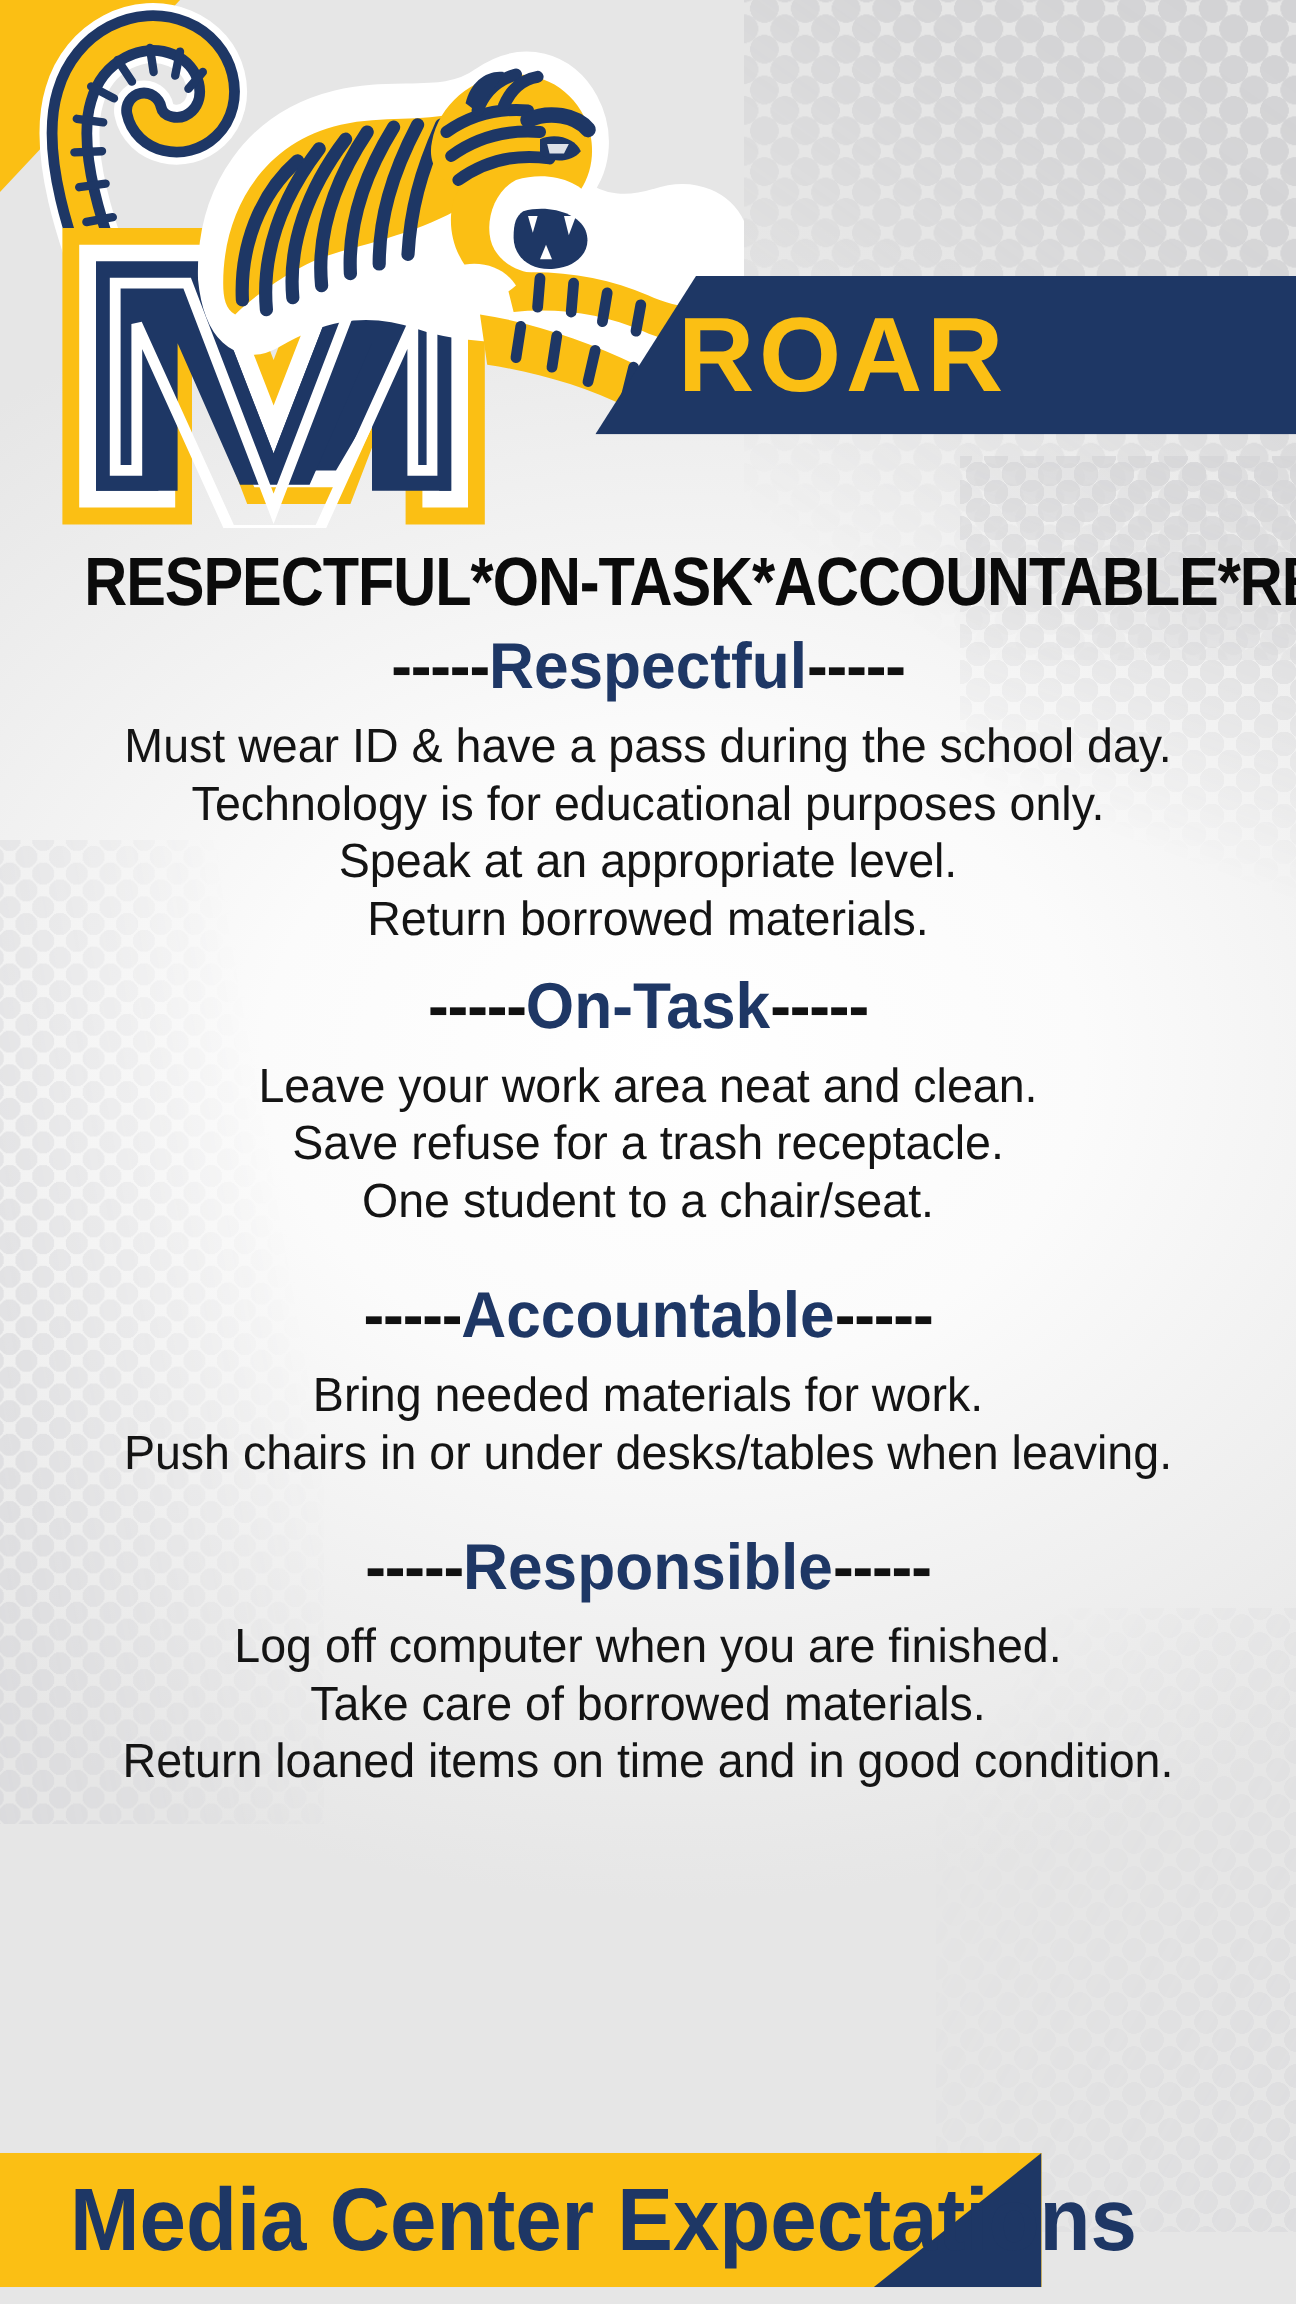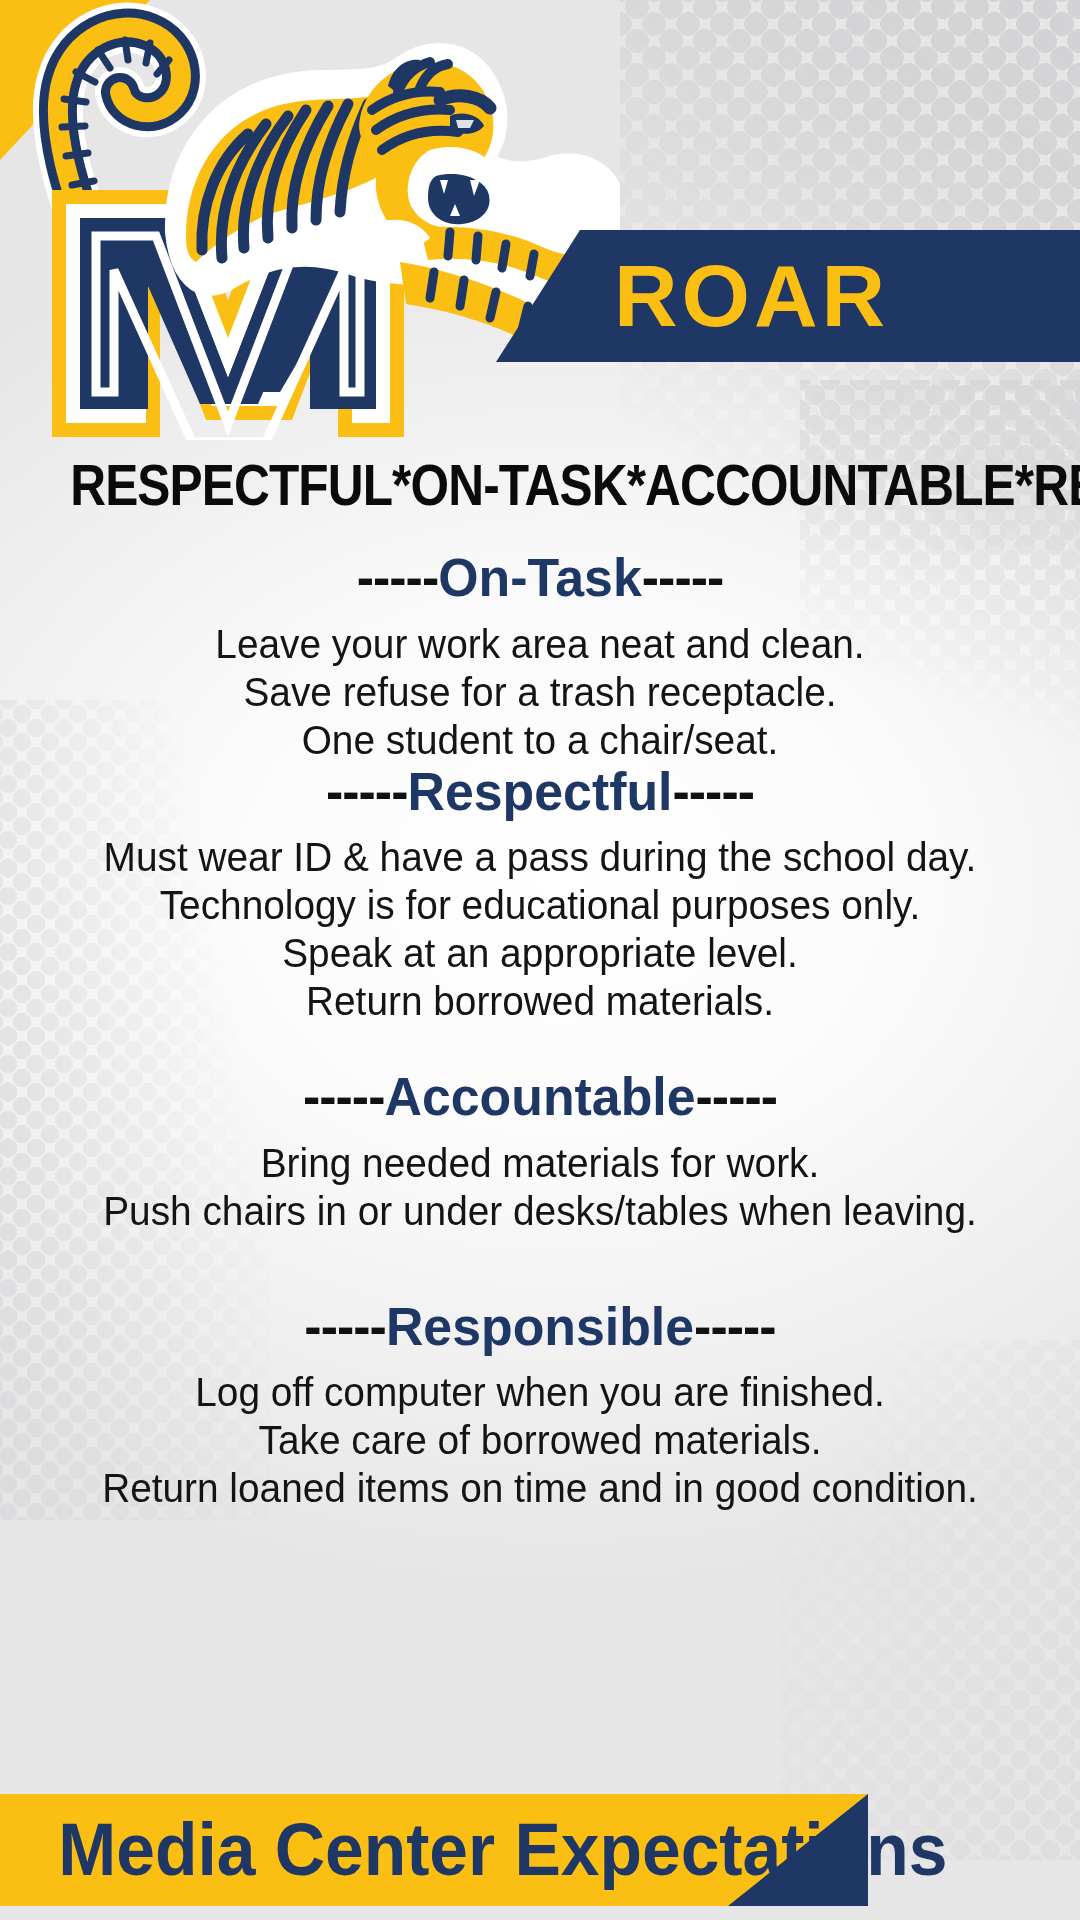--- a/index.html
+++ b/index.html
@@ -72,21 +72,21 @@
   .logo-zone svg { display:block; width:100%; height:100%; }
 
   
   .roar-banner {
     position:absolute; top:230px; left:496px; width:600px; height:132px;
     background:#1E3765;
     clip-path:polygon(84px 0, 100% 0, 100% 100%, 0 100%);
     display:flex; align-items:center;
   }
   .roar-text {
-    margin-left:118px;
+    margin-left:69px;
     font-family:"Liberation Sans", sans-serif;
     font-size:88px; font-weight:700; color:#FBBF14;
     letter-spacing:4px; line-height:1;
   }
 
   
   .acronym {
     position:absolute; top:452px; left:0; width:1080px;
     text-align:center;
     font-family:"Liberation Sans Narrow","Liberation Sans", sans-serif;
@@ -111,21 +111,21 @@
     font-family:"Liberation Sans", sans-serif;
     font-weight:400; font-size:40px; line-height:1.2;
     color:#141414; white-space:nowrap;
     transform:scaleX(.97); transform-origin:center;
   }
   .sec-respectful .sec-head { margin-bottom:14px; }
   .sec-ontask   { margin-top:22px; }
   .sec-ontask .sec-head { margin-bottom:14px; }
   .sec-accountable { margin-top:44px; }
   .sec-accountable .sec-head { margin-bottom:14px; }
-  .sec-responsible { margin-top:64px; }
+  .sec-responsible { margin-top:44px; }
   .sec-responsible .sec-head { margin-bottom:14px; }
 
   
   .footer {
     position:absolute; left:0; bottom:14px; width:868px; height:112px;
   }
   .footer-yellow {
     position:absolute; inset:0; background:#FBBF14;
     clip-path:polygon(0 0, 100% 0, 100% 0, 960px 100%, 0 100%);
   }
@@ -298,35 +298,35 @@
   </div>
 
   <div class="roar-banner">
     <span class="roar-text">ROAR</span>
   </div>
 
   <div class="acronym">RESPECTFUL*ON-TASK*ACCOUNTABLE*RESPONSIBLE</div>
 
   <div class="content">
 
-    <div class="section sec-ontask">
-      <div class="sec-head"><span class="dash">-----</span><span class="word">On-Task</span><span class="dash">-----</span></div>
-      <div class="bullet">Leave your work area neat and clean.</div>
-      <div class="bullet">Save refuse for a trash receptacle.</div>
-      <div class="bullet">One student to a chair/seat.</div>
-    </div>
-
     <div class="section sec-respectful">
       <div class="sec-head"><span class="dash">-----</span><span class="word">Respectful</span><span class="dash">-----</span></div>
       <div class="bullet">Must wear ID &amp; have a pass during the school day.</div>
       <div class="bullet">Technology is for educational purposes only.</div>
       <div class="bullet">Speak at an appropriate level.</div>
       <div class="bullet">Return borrowed materials.</div>
     </div>
 
+    <div class="section sec-ontask">
+      <div class="sec-head"><span class="dash">-----</span><span class="word">On-Task</span><span class="dash">-----</span></div>
+      <div class="bullet">Leave your work area neat and clean.</div>
+      <div class="bullet">Save refuse for a trash receptacle.</div>
+      <div class="bullet">One student to a chair/seat.</div>
+    </div>
+
     <div class="section sec-accountable">
       <div class="sec-head"><span class="dash">-----</span><span class="word">Accountable</span><span class="dash">-----</span></div>
       <div class="bullet">Bring needed materials for work.</div>
       <div class="bullet">Push chairs in or under desks/tables when leaving.</div>
     </div>
 
     <div class="section sec-responsible">
       <div class="sec-head"><span class="dash">-----</span><span class="word">Responsible</span><span class="dash">-----</span></div>
       <div class="bullet">Log off computer when you are finished.</div>
       <div class="bullet">Take care of borrowed materials.</div>

